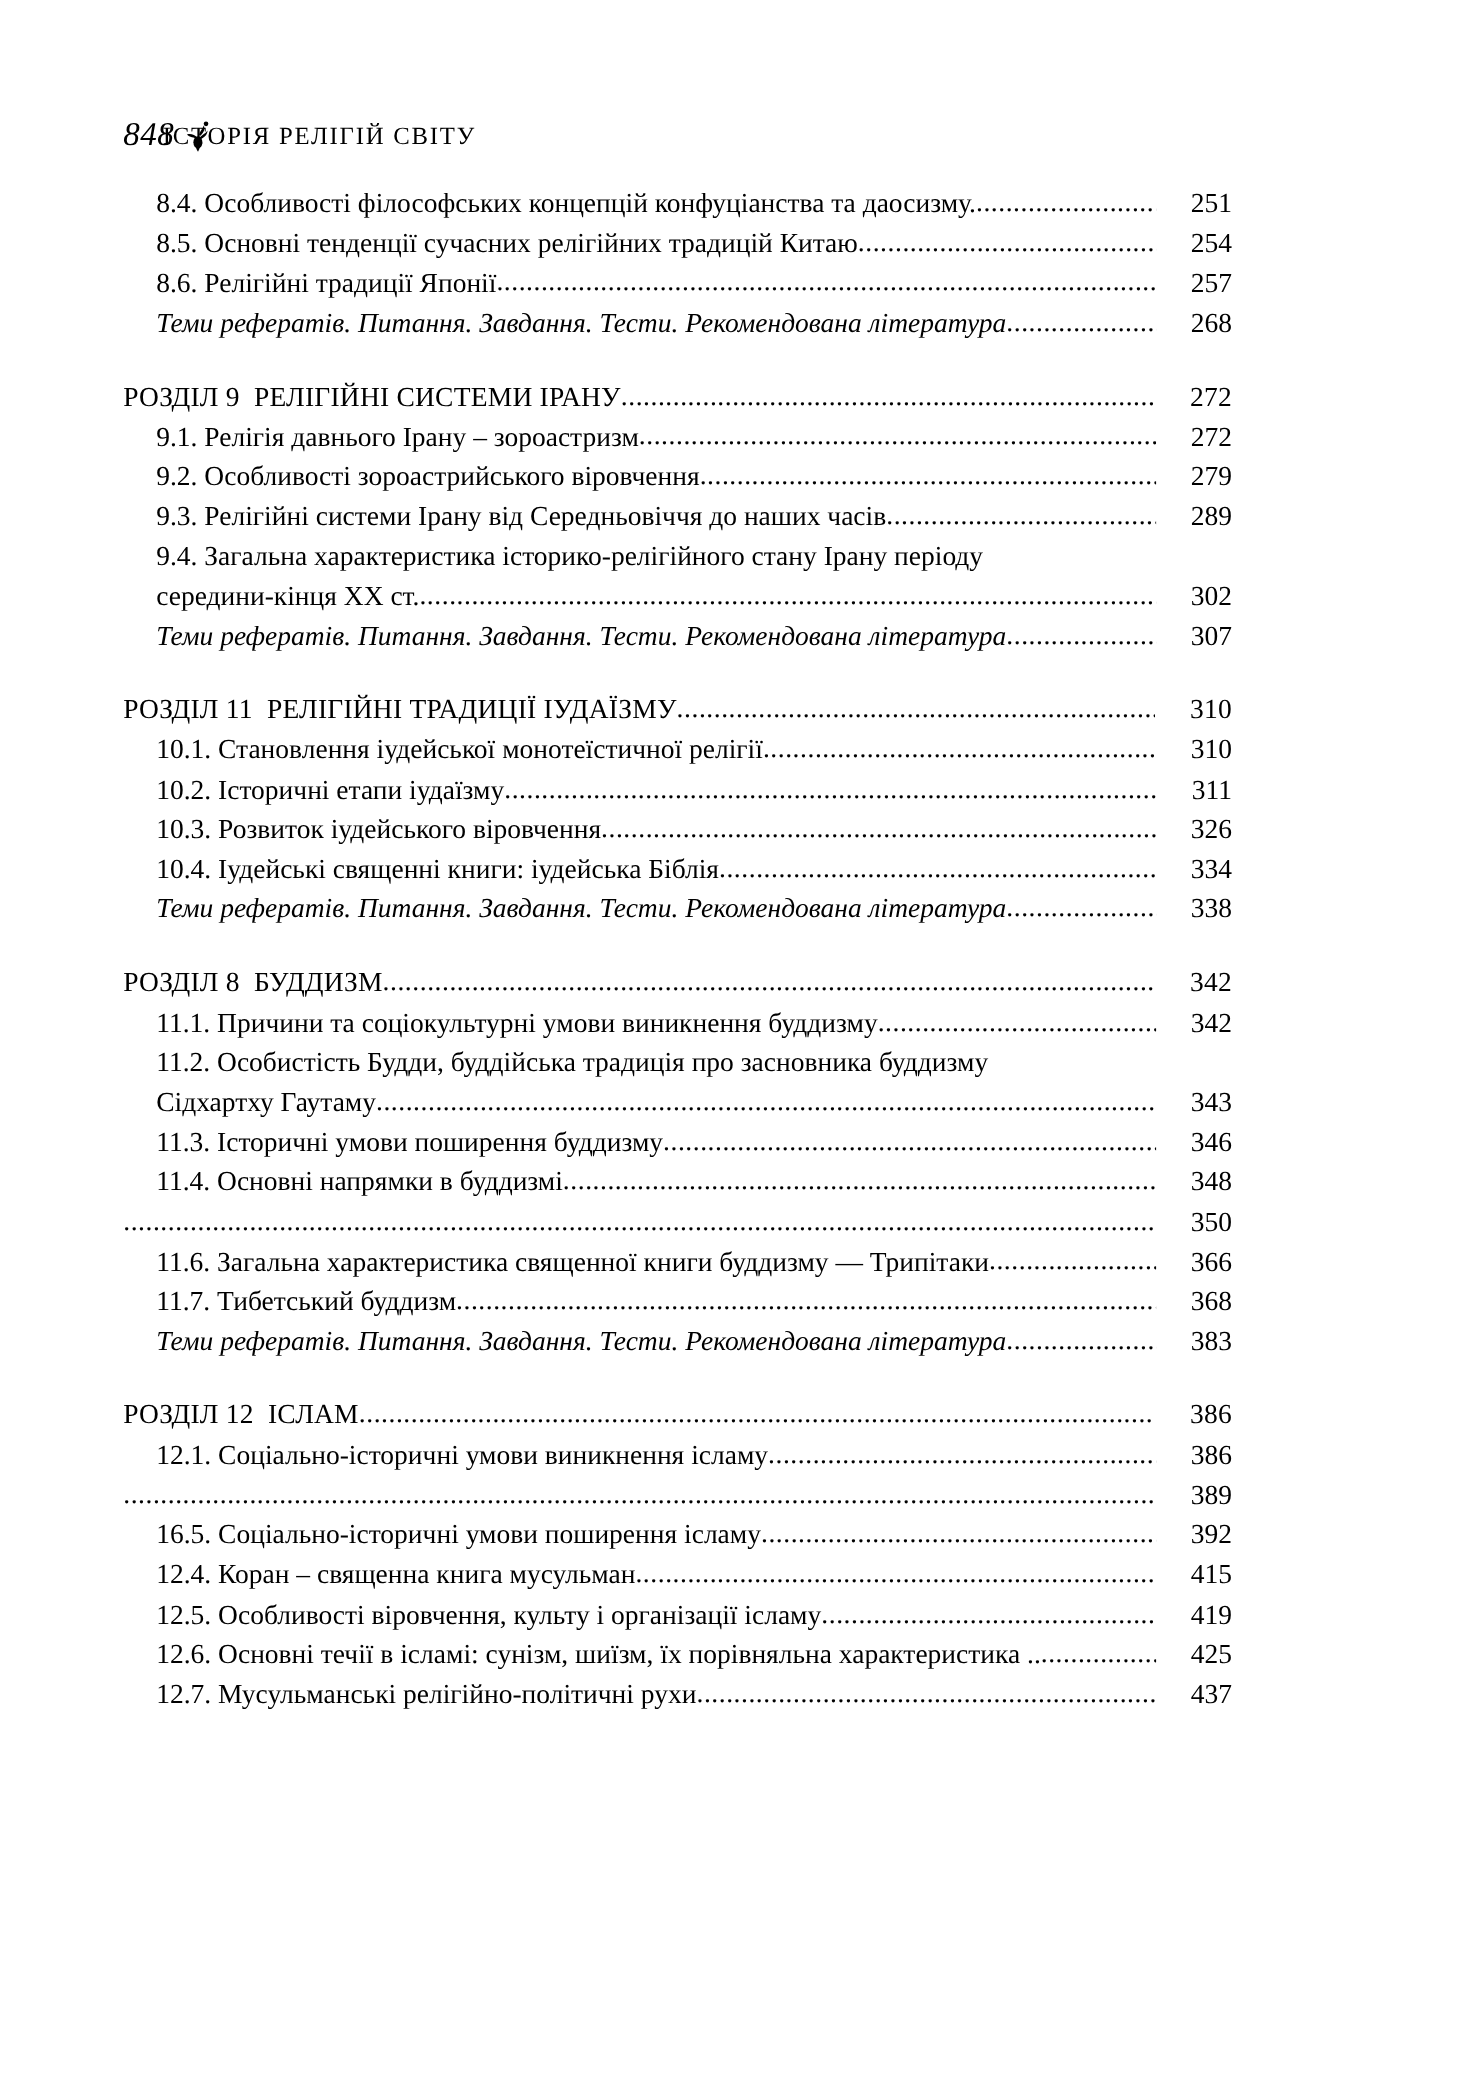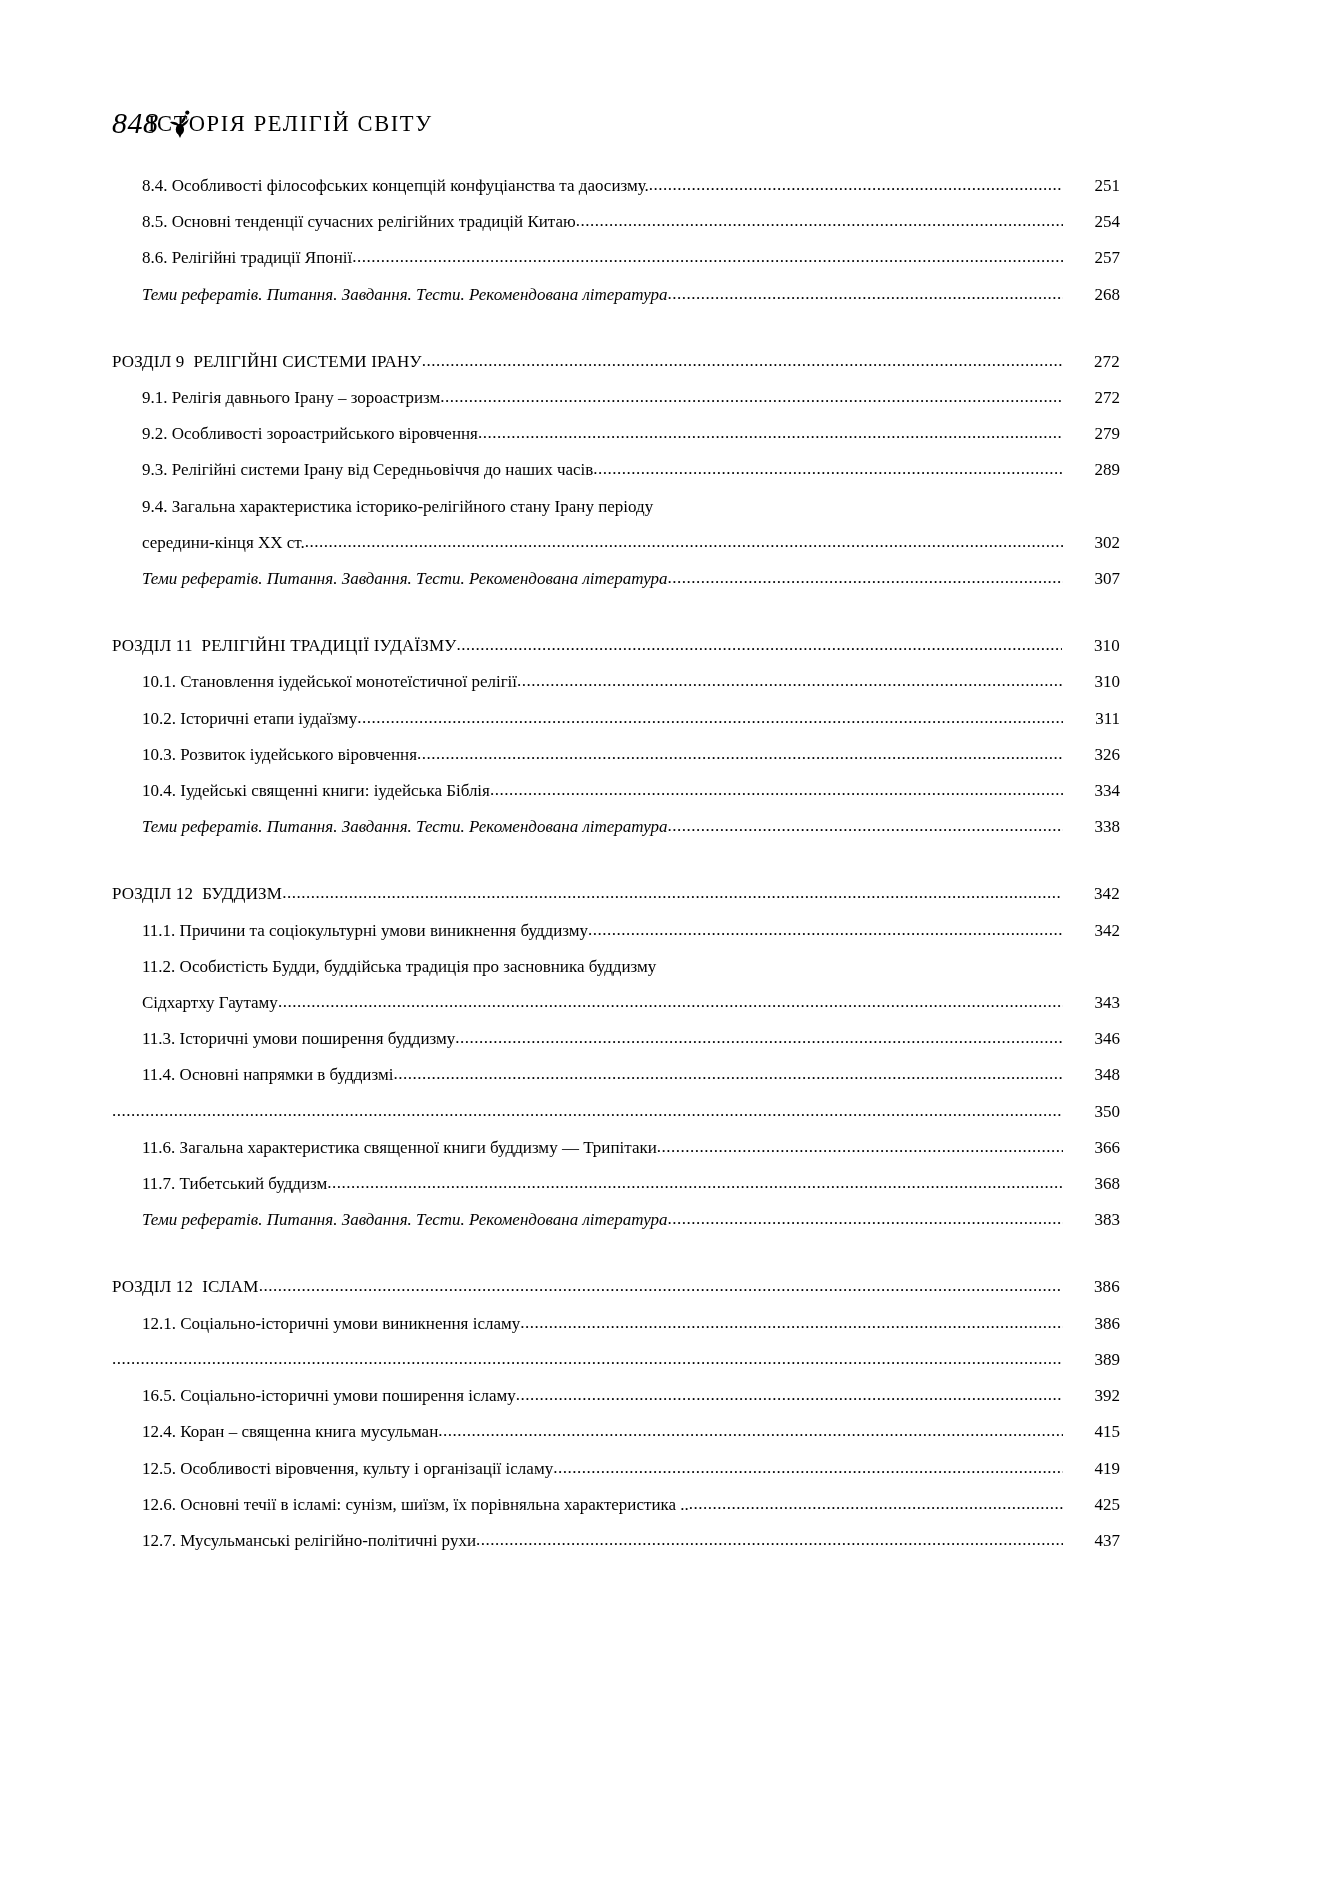--- a/index.html
+++ b/index.html
@@ -78,21 +78,21 @@
 
   .group {
     margin: 0;
   }
   .group + .group {
     margin-top: 31px;
   }
 
   .entry {
     display: block;
-    font-size: 17px;
+    font-size: 25px;
     line-height: 36.2px;
     white-space: nowrap;
     overflow: hidden;
   }
 
   .row {
     display: flex;
     align-items: baseline;
     width: 100%;
   }
@@ -275,21 +275,21 @@
           <div class="row">
             <span class="label">Теми рефератів. Питання. Завдання. Тести. Рекомендована література</span>
             <span class="leader"></span>
             <span class="pageno">338</span>
           </div>
         </div>
       </div>
       <div class="group">
         <div class="entry lvl-chapter">
           <div class="row">
-            <span class="label">РОЗДІЛ 12  БУДДИЗМ</span>
+            <span class="label">РОЗДІЛ 8  БУДДИЗМ</span>
             <span class="leader"></span>
             <span class="pageno">342</span>
           </div>
         </div>
         <div class="entry lvl-sub">
           <div class="row">
             <span class="label">11.1. Причини та соціокультурні умови виникнення буддизму</span>
             <span class="leader"></span>
             <span class="pageno">342</span>
           </div>

